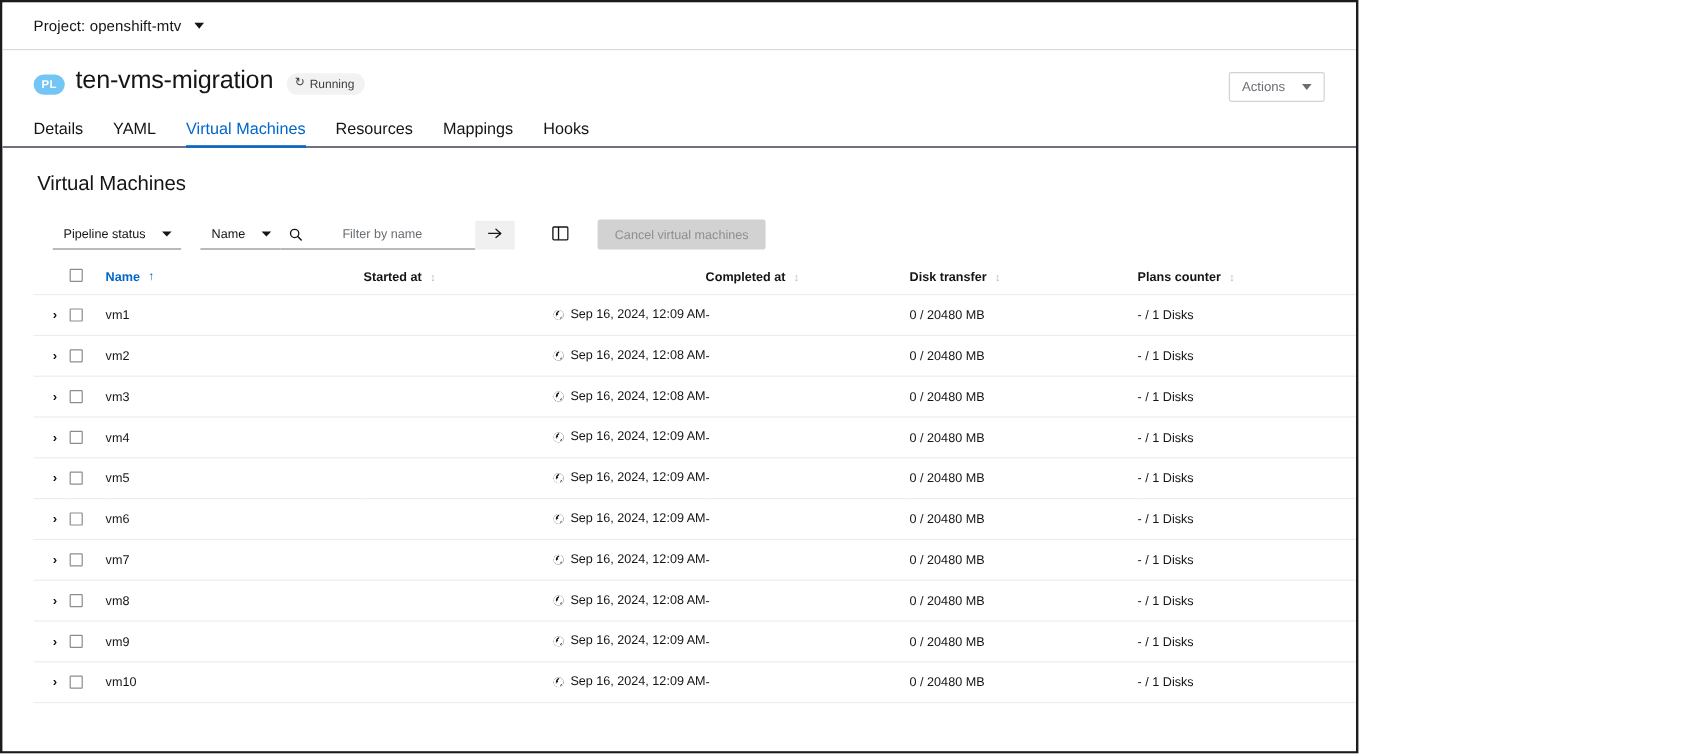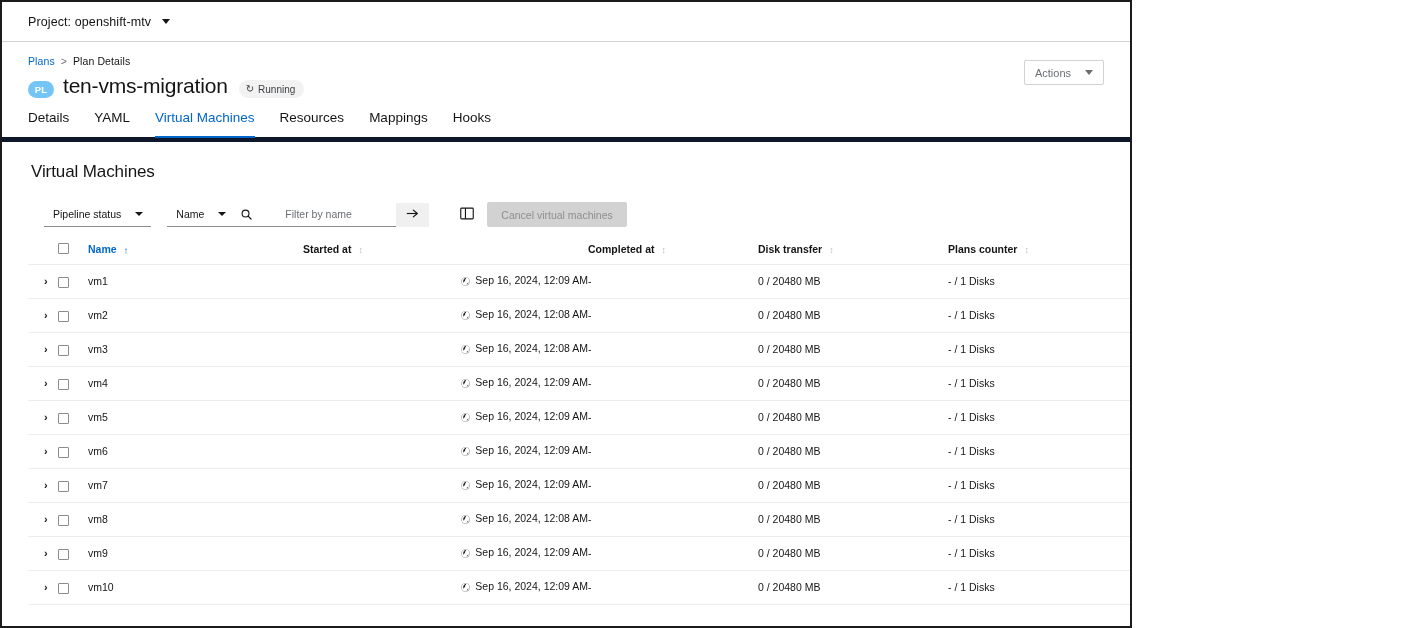--- a/index.html
+++ b/index.html
@@ -108,22 +108,23 @@
     cursor: pointer;
   }
   .actions-btn .caret-down {
     border-top-color: #6a6e73;
     margin-left: 14px;
   }
 
   
   .tabs {
     display: flex;
+    align-items: flex-end;
     padding: 0 0 0 26px;
-    border-bottom: 5px solid #0f172a;
+    border-bottom: 1px solid #0f172a;
     height: 32px;
     background: #fff;
   }
   .tab {
     font-size: 13.5px;
     color: #151515;
     padding: 0 0 7px 0;
     margin-right: 25px;
     cursor: pointer;
     position: relative;
@@ -196,21 +197,21 @@
   }
   .col-btn {
     margin-left: 25px;
     width: 26px; height: 24px;
     display: flex; align-items: center; justify-content: center;
     cursor: pointer;
     background: transparent;
     border: none;
   }
   .cancel-btn {
-    margin-left: 7px;
+    margin-left: 18px;
     height: 25px;
     background: #d2d2d2;
     color: #8f8f8f;
     border: none;
     border-radius: 2px;
     font-size: 10.5px;
     padding: 0 14px;
     cursor: default;
     font-family: "Liberation Sans", sans-serif;
   }
@@ -317,23 +318,20 @@
 <div id="app">
 
   <div class="project-bar">
     <div style="display:flex;align-items:center;cursor:pointer;">
       <span class="project-label">Project: openshift-mtv</span>
       <span class="caret-down"></span>
     </div>
   </div>
 
   <div class="title-area">
-    <div class="breadcrumb">
-      <a href="#">Plans</a><span class="sep">&gt;</span><span class="crumb-current">Plan Details</span>
-    </div>
     <div class="title-row">
       <div class="pl-badge">PL</div>
       <div class="plan-name">ten-vms-migration</div>
       <div class="status-chip">
         <span class="spin">↻</span>
         <span>Running</span>
       </div>
     </div>
     <div class="actions-btn">
       <span>Actions</span>

